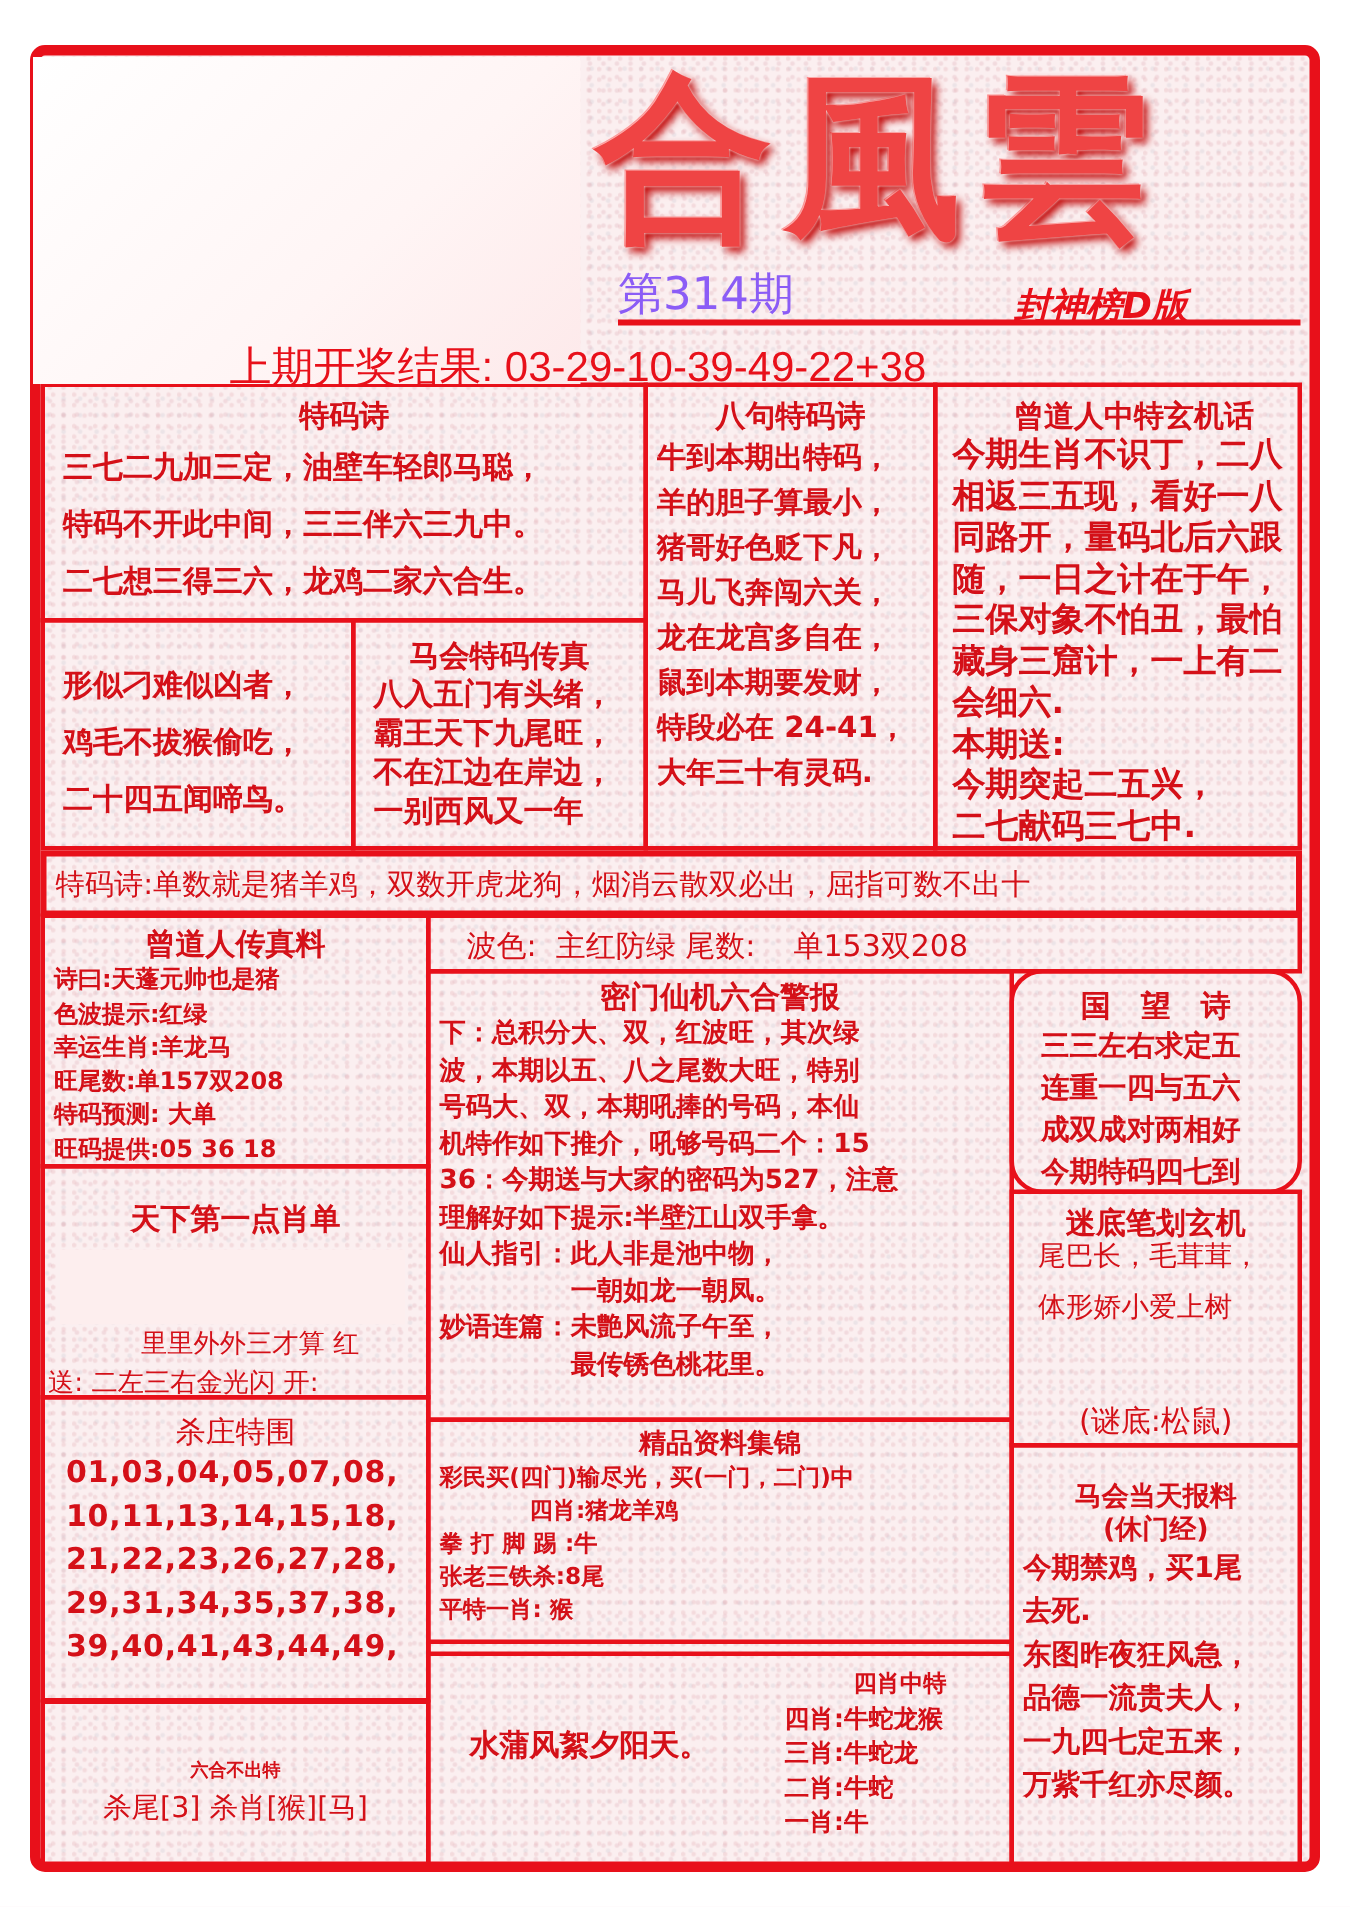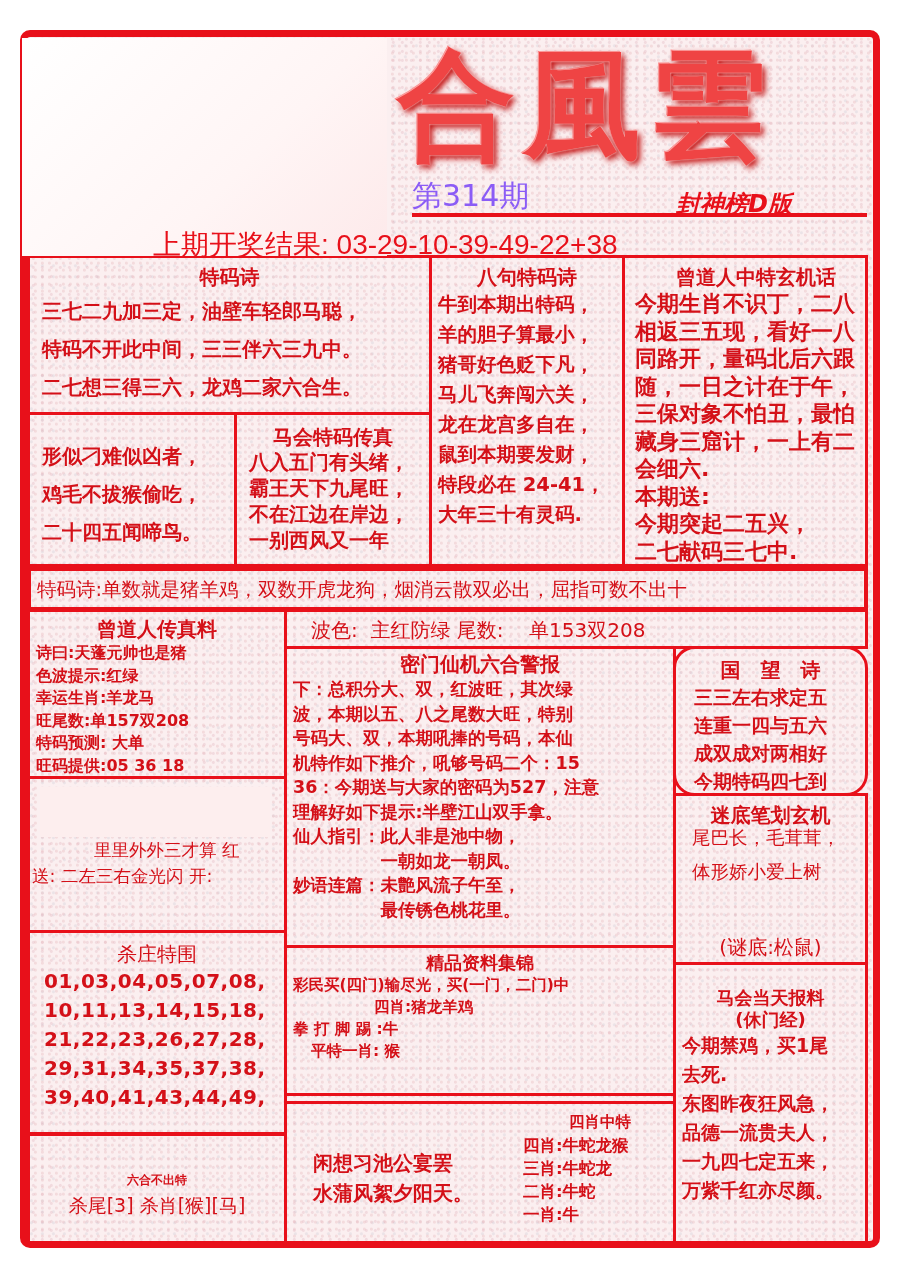--- a/index.html
+++ b/index.html
@@ -150,20 +150,21 @@
   <div class="title" style="margin-top:8px;">国　望　诗</div>
   <div class="txt" style="margin:0 0 0 18px;line-height:28px;font-size:19px;">
     <div>三三左右求定五</div>
     <div>连重一四与五六</div>
     <div>成双成对两相好</div>
     <div>今期特码四七到</div>
   </div>
 </div>
 
 <div class="box" style="left:27px;top:776px;width:260px;height:157px;">
+  <div class="title" style="margin-top:20px;">天下第一点肖单</div>
   <div style="margin:8px 0 0 10px;width:230px;height:50px;background:#fdeeee;"></div>
   <div class="txt" style="line-height:26px;font-size:17.5px;font-weight:normal;">
     <div style="padding-left:64px;">里里外外三才算 红</div>
     <div style="padding-left:2px;">送: 二左三右金光闪 开:</div>
   </div>
 </div>
 
 <div class="box" style="left:673px;top:793px;width:195px;height:172px;">
   <div class="title" style="margin-top:8px;line-height:22px;">迷底笔划玄机</div>
   <div class="txt" style="margin:0 0 0 16px;font-size:18.5px;font-weight:normal;">
@@ -181,23 +182,24 @@
     <div>21,22,23,26,27,28,</div>
     <div>29,31,34,35,37,38,</div>
     <div>39,40,41,43,44,49,</div>
   </div>
 </div>
 
 <div class="box" style="left:284px;top:945px;width:392px;height:159px;">
   <div class="title" style="margin-top:4px;font-size:18px;line-height:22px;">精品资料集锦</div>
   <div class="txt" style="font-size:15.5px;line-height:22px;">
     <div style="padding-left:6px;">彩民买(四门)输尽光，买(一门，二门)中</div>
-    <div style="padding-left:87px;">四肖:猪龙羊鸡</div>
+    <div style="padding-left:66px;">四肖:猪龙羊鸡</div>
     <div style="padding-left:6px;">拳 打 脚 踢 :牛</div>
-    <div style="padding-left:24px;">平特一肖: 猴</div>
+    <div style="padding-left:6px;">张老三铁杀:8尾</div>
+    <div style="padding-left:6px;">平特一肖: 猴</div>
   </div>
 </div>
 
 <div class="box" style="left:673px;top:962px;width:195px;height:283px;">
   <div class="title" style="margin-top:22px;font-size:18px;line-height:22px;">马会当天报料</div>
   <div class="title" style="font-size:18px;line-height:22px;">(休门经)</div>
   <div class="txt" style="margin:0 0 0 6px;line-height:29px;font-size:19px;">
     <div>今期禁鸡，买1尾</div>
     <div>去死.</div>
     <div>东图昨夜狂风急，</div>
@@ -207,21 +209,20 @@
   </div>
 </div>
 
 <div class="box" style="left:27px;top:1133px;width:260px;height:112px;">
   <div class="title" style="margin-top:32px;font-size:12px;line-height:24px;">六合不出特</div>
   <div class="txt" style="text-align:center;font-size:19px;line-height:26px;font-weight:normal;">杀尾[3]  杀肖[猴][马]</div>
 </div>
 
 <div class="box" style="left:284px;top:1093px;width:392px;height:152px;">
   <div class="txt abs" style="left:26px;top:52px;line-height:30px;font-size:20px;">
-    <div>闲想习池公宴罢</div>
     <div>水蒲风絮夕阳天。</div>
   </div>
   <div class="abs" style="left:236px;top:14px;">
     <div class="txt" style="font-size:15.5px;line-height:24px;padding-left:46px;">四肖中特</div>
     <div class="txt" style="font-size:16.5px;line-height:23px;">
       <div>四肖:牛蛇龙猴</div>
       <div>三肖:牛蛇龙</div>
       <div>二肖:牛蛇</div>
       <div>一肖:牛</div>
     </div>

